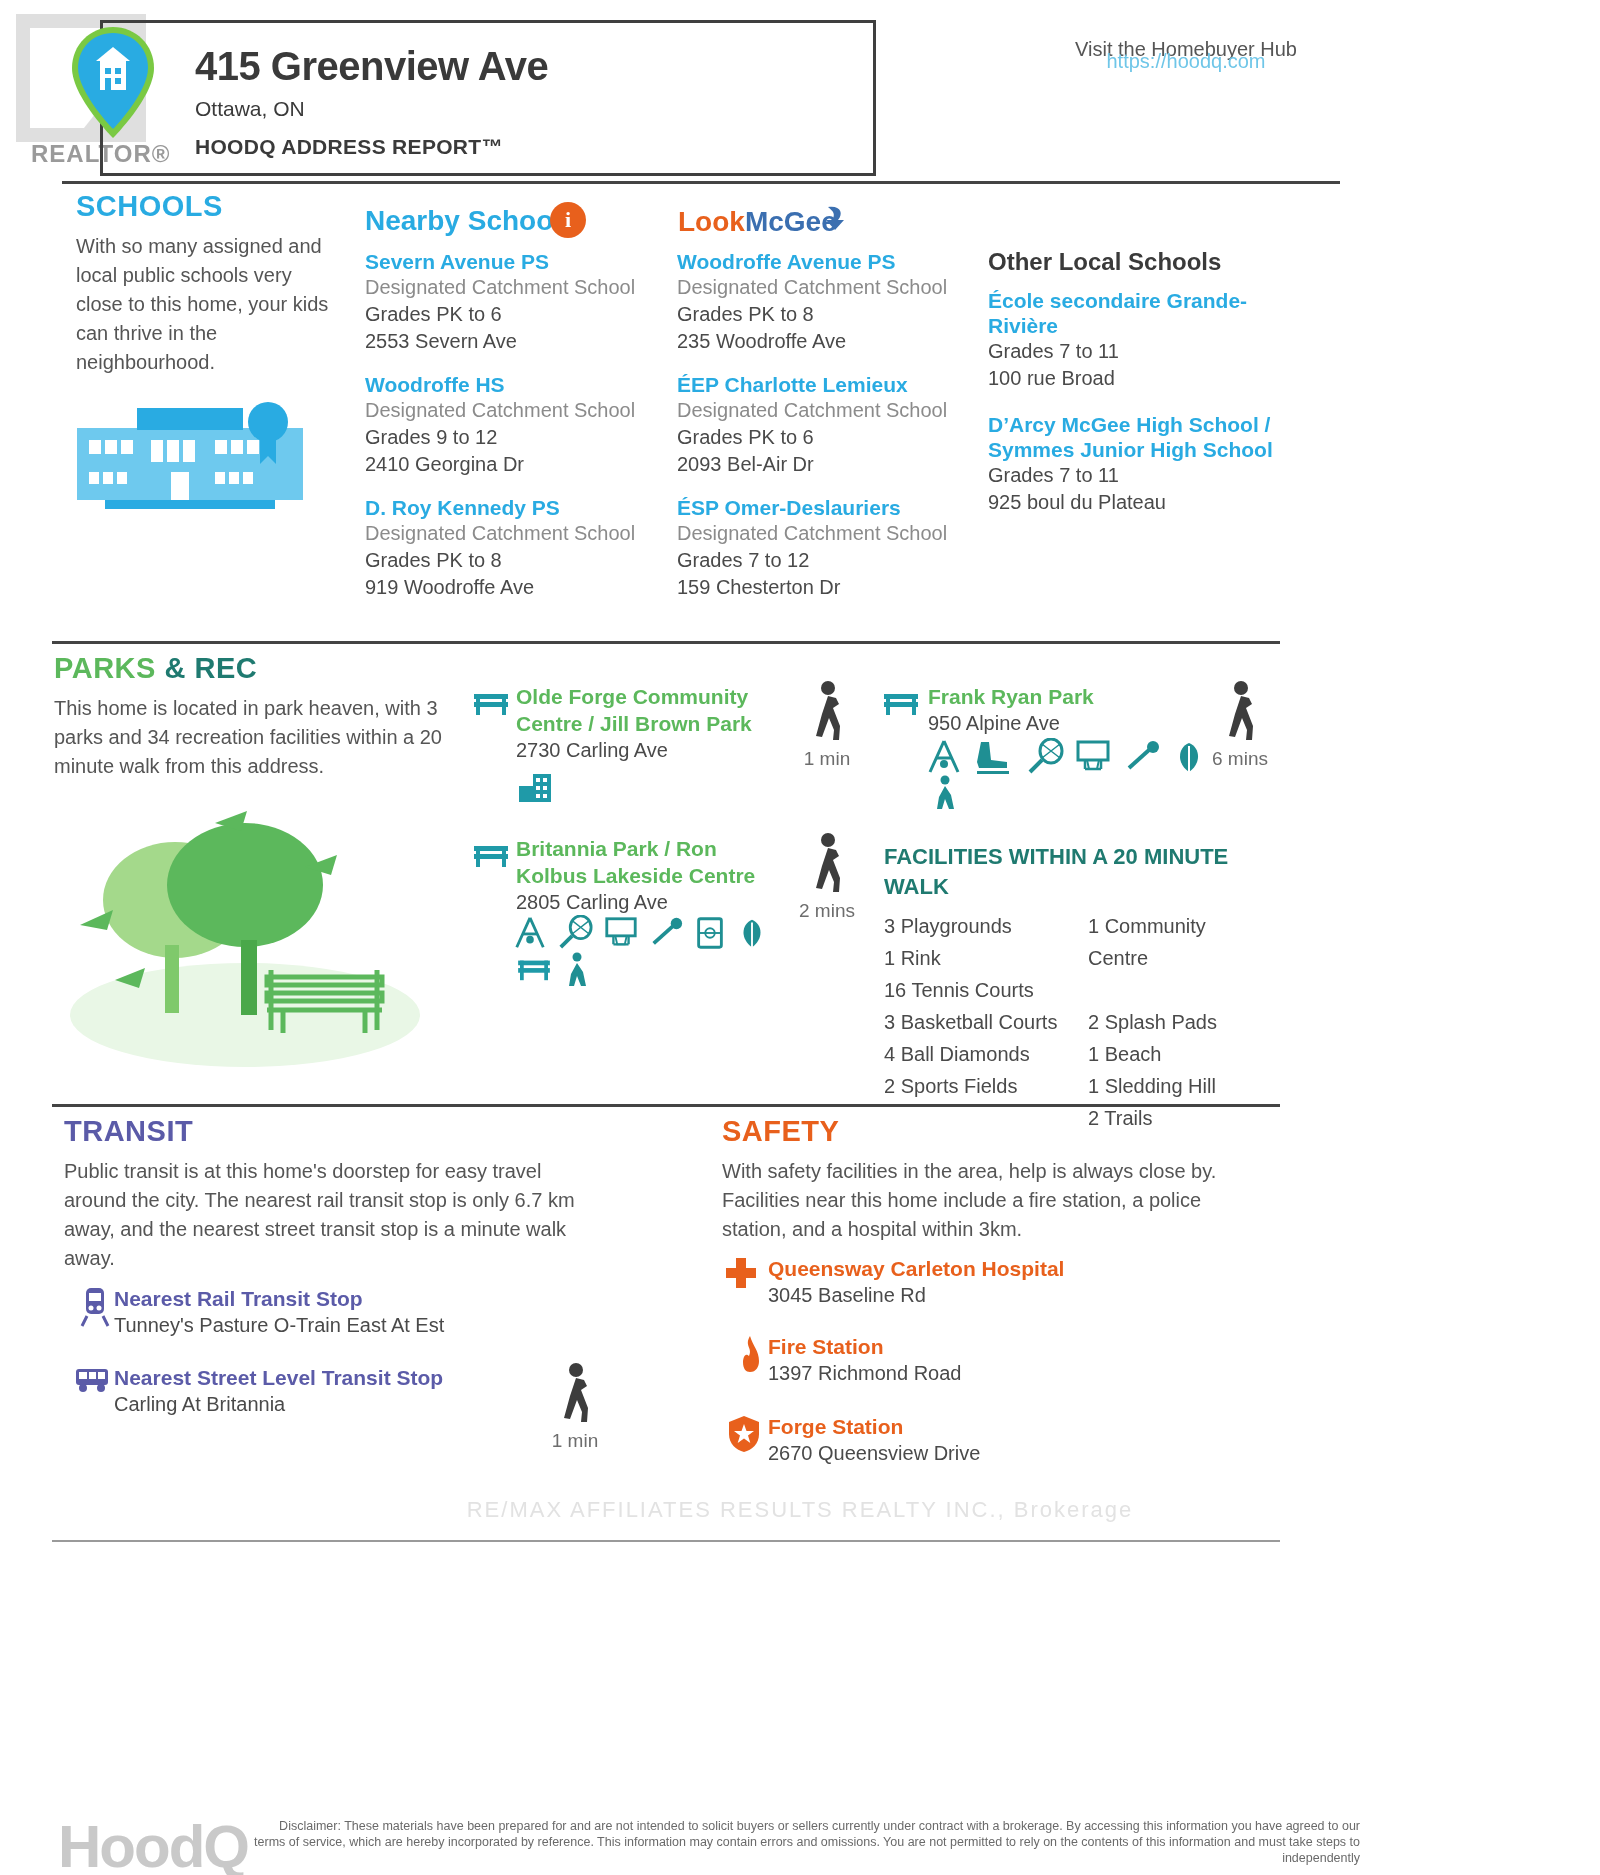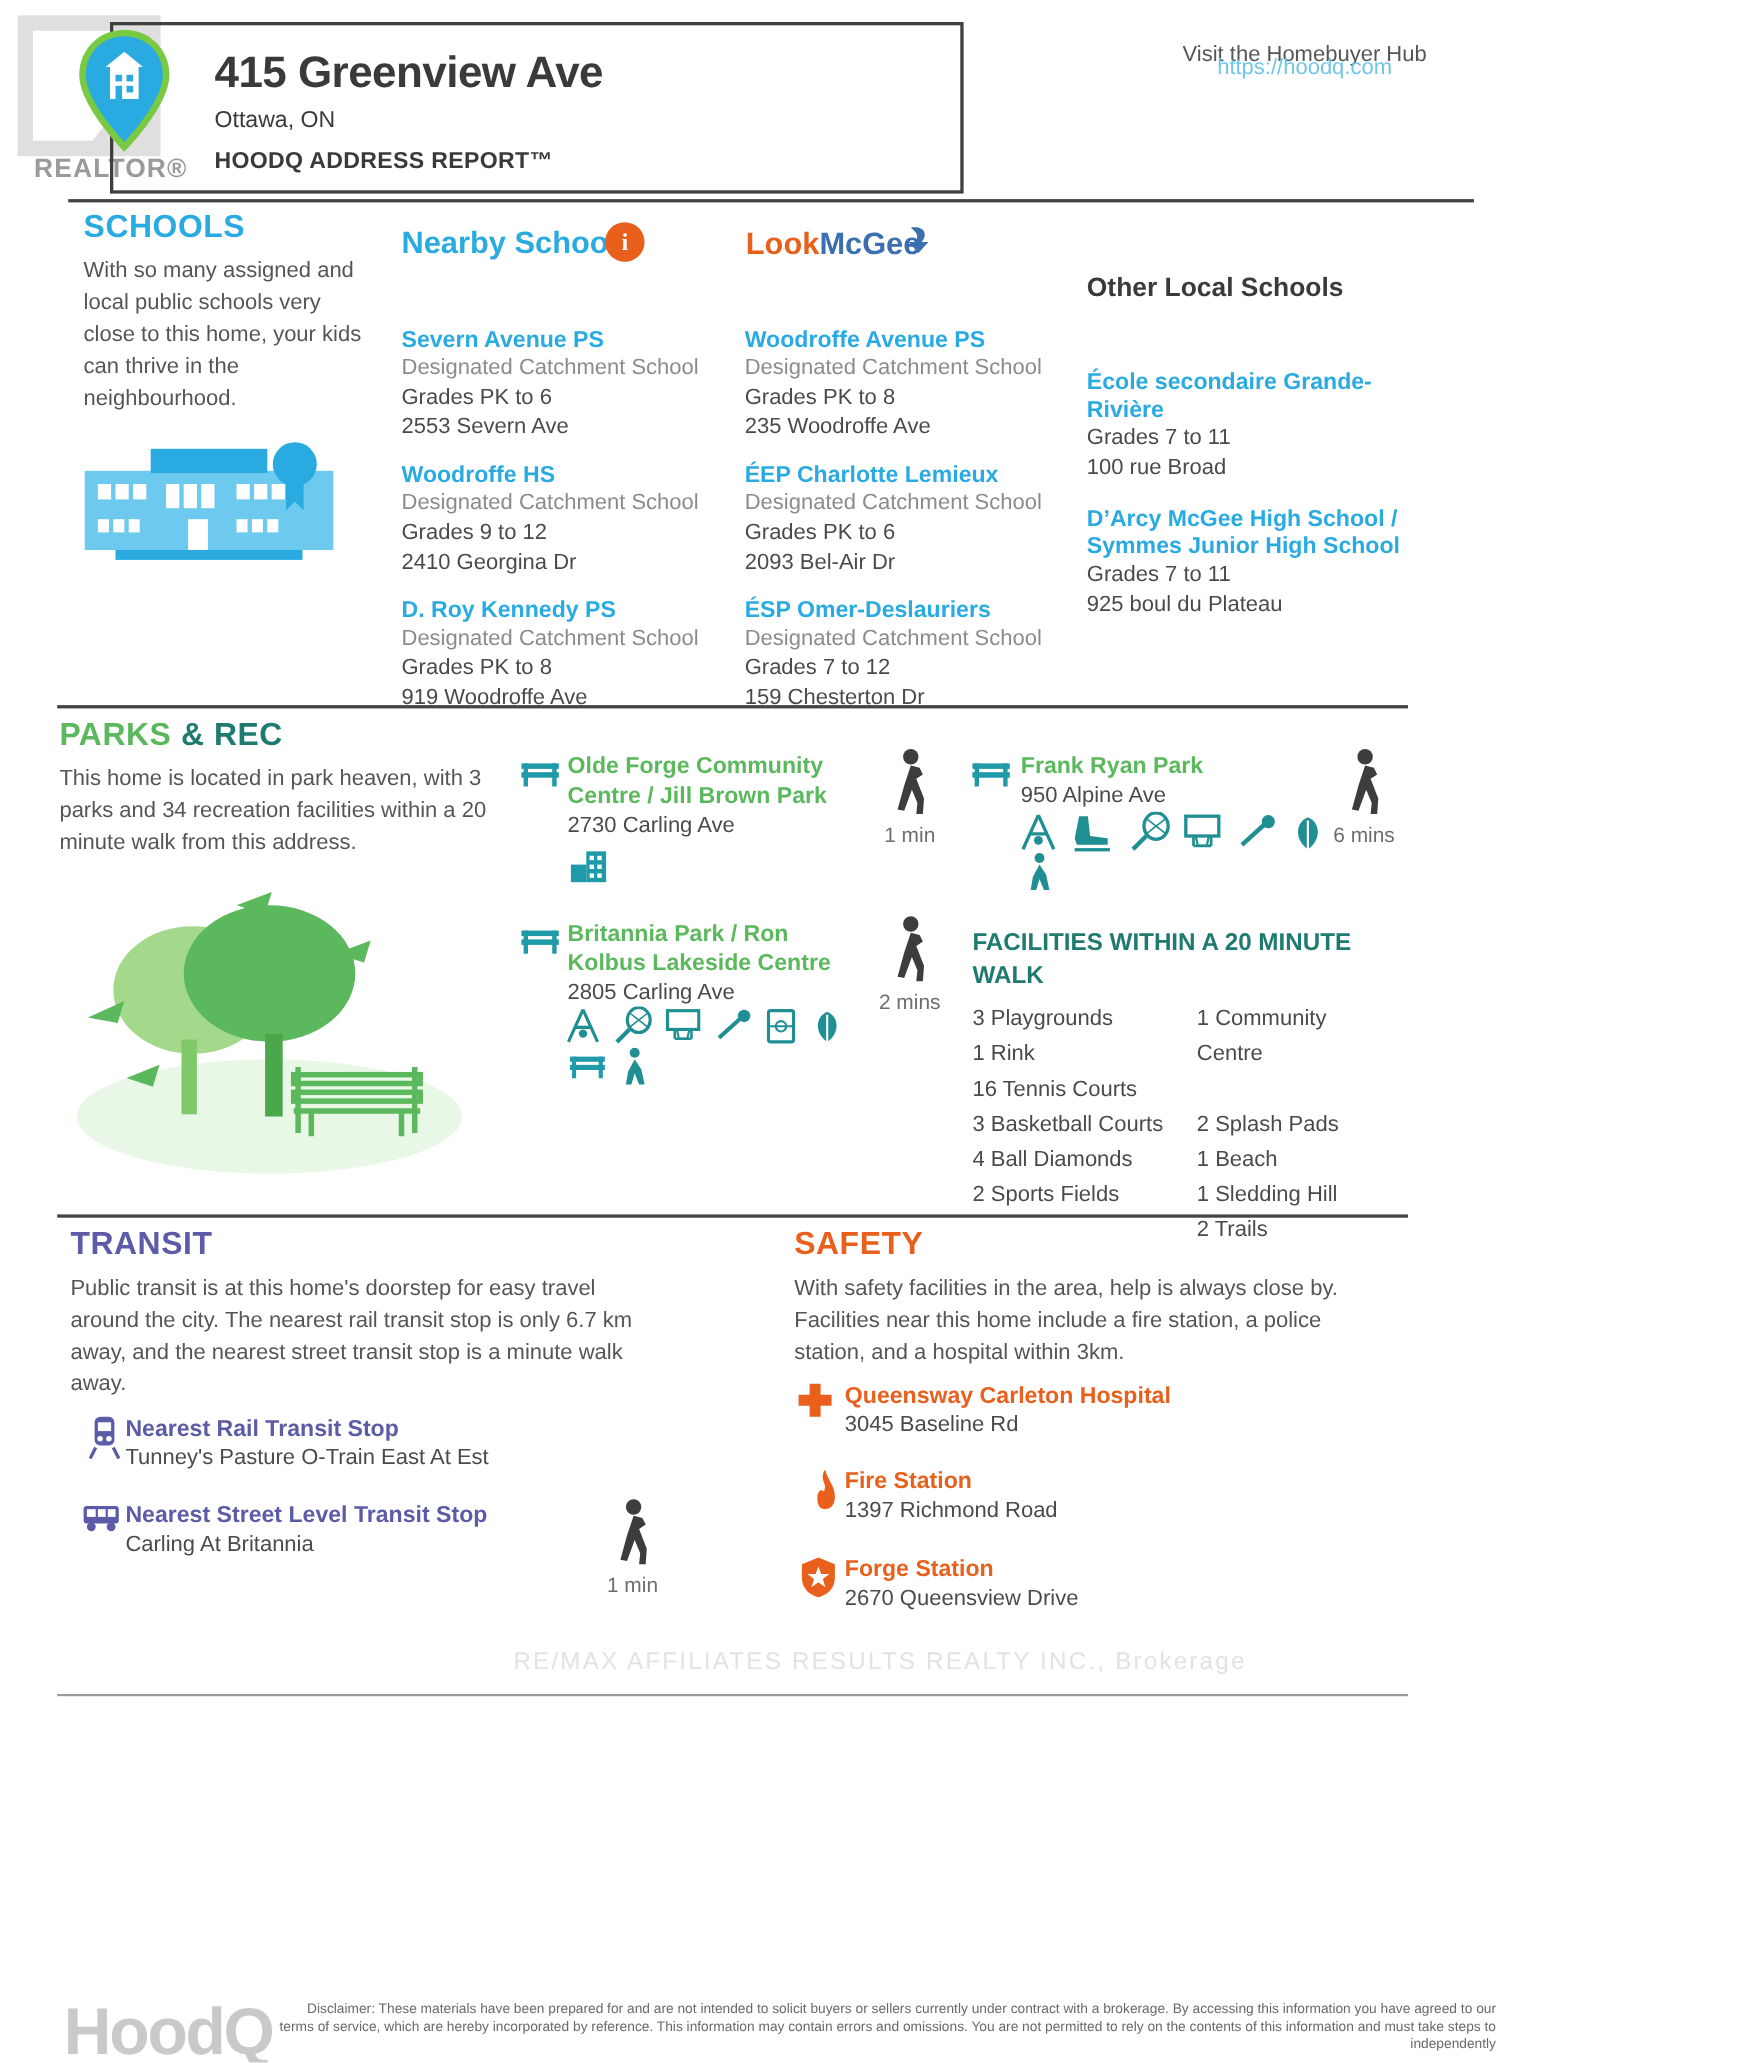--- a/index.html
+++ b/index.html
@@ -31,21 +31,21 @@
   
   .divider{position:absolute;height:3px;background:#444;}
 
   
   .sec-head{position:absolute;font-size:29px;font-weight:700;letter-spacing:.5px;}
   .sec-blurb{position:absolute;font-size:20px;line-height:29px;color:#555;}
 
   
   .col-head{position:absolute;font-size:28px;font-weight:700;}
   .school{position:absolute;width:300px;}
-  .school .name{font-size:21px;font-weight:700;color:#29abe2;line-height:25px;margin-top:47px;}
+  .school .name{font-size:21px;font-weight:700;color:#29abe2;line-height:25px;}
   .school .sub{font-size:20px;color:#8b8b8b;line-height:27px;}
   .school .ln{font-size:20px;color:#4a4a4a;line-height:27px;}
   .other-head{position:absolute;font-size:24px;font-weight:700;color:#3a3a3a;}
 
   .info-badge{
     position:absolute;width:36px;height:36px;border-radius:50%;
     background:#e8601c;color:#fff;font-weight:700;font-size:22px;
     text-align:center;line-height:36px;font-family:"Liberation Serif",serif;
   }
 

